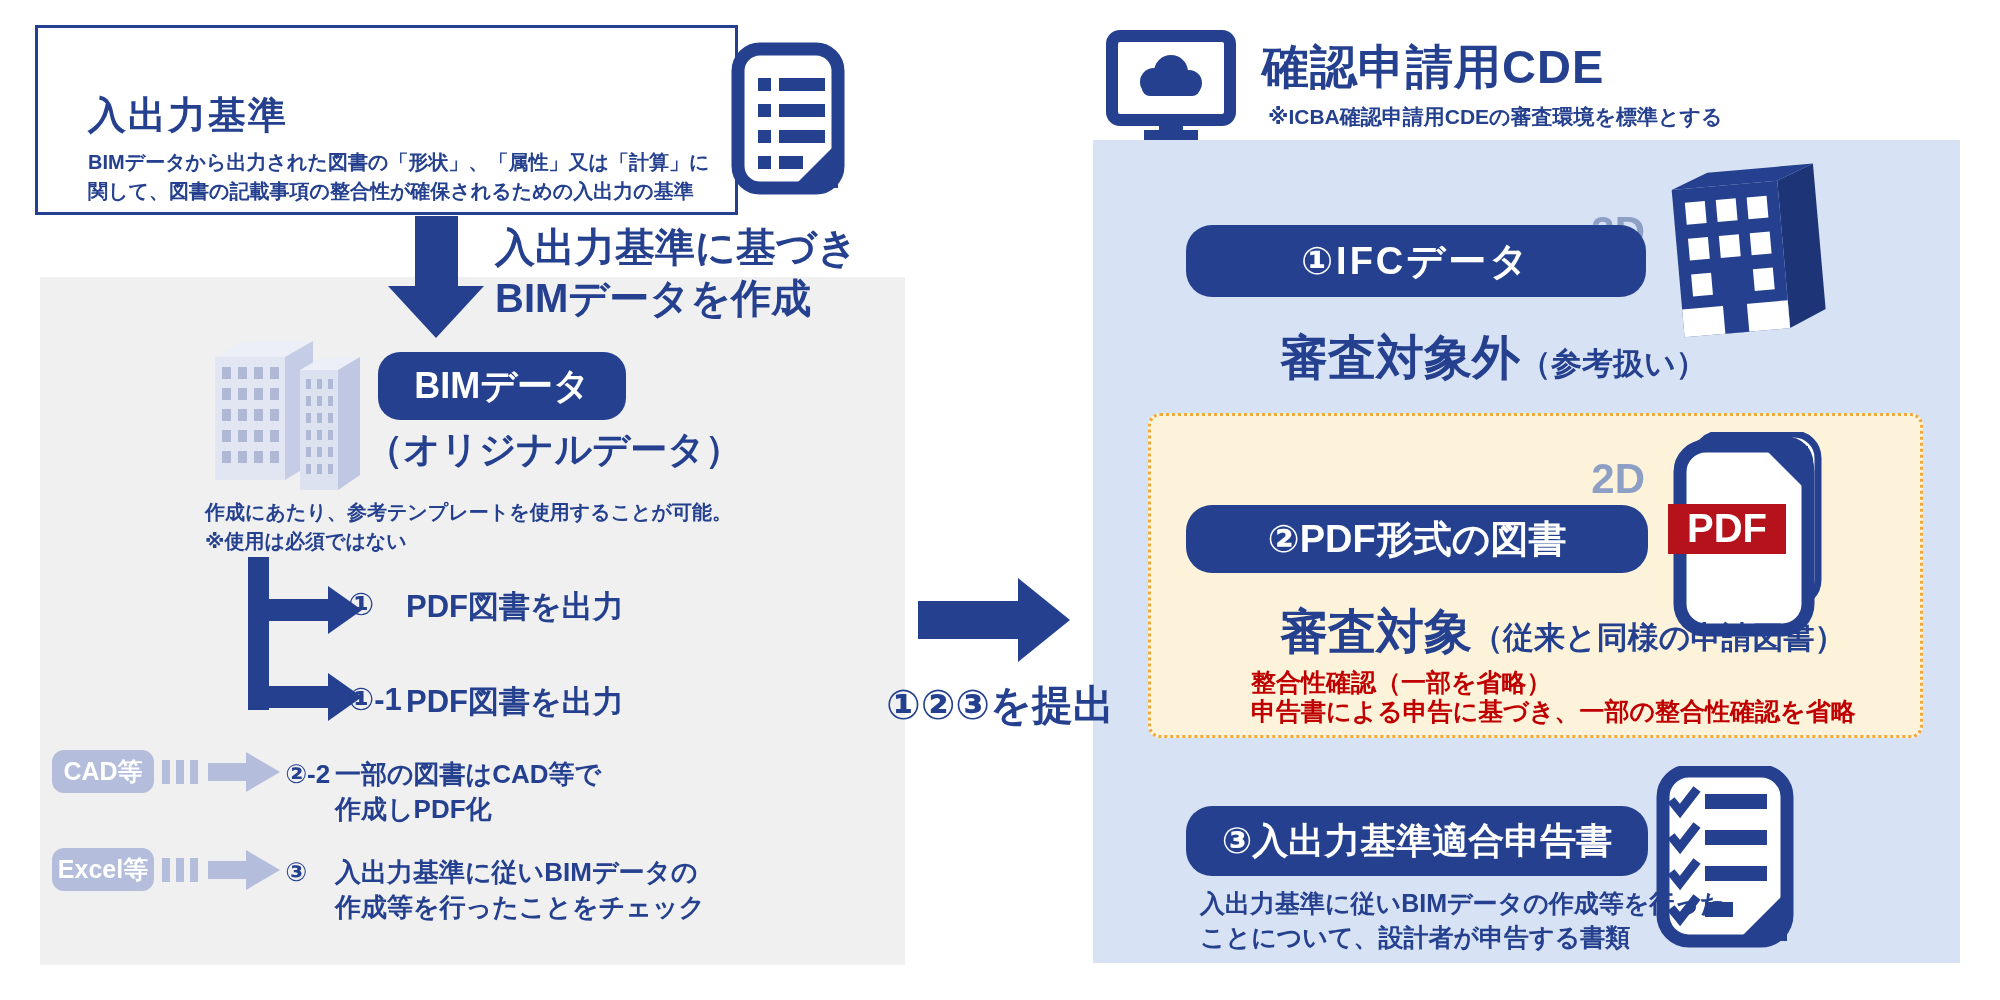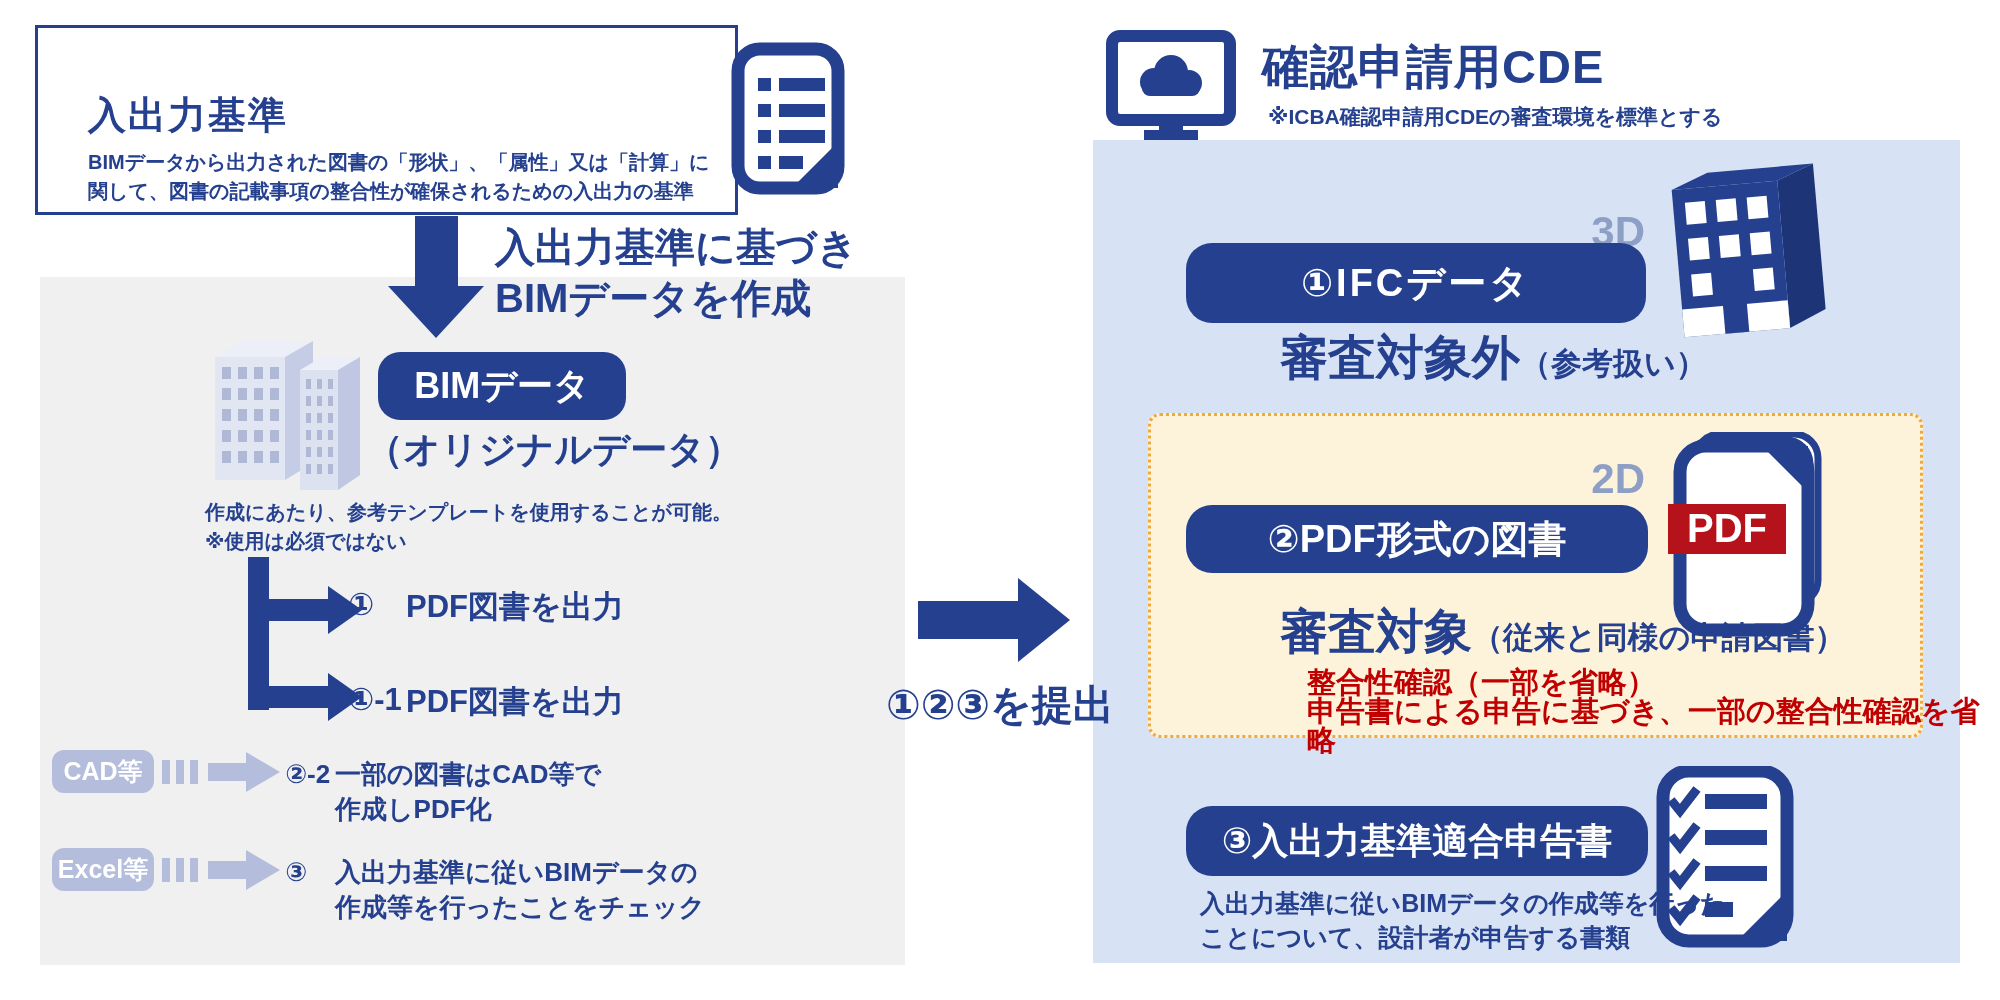--- a/index.html
+++ b/index.html
@@ -33,21 +33,21 @@
   .submit{left:875px;top:678px;width:250px;font-size:41px;text-align:center}
   .r-title{left:1262px;top:36px;font-size:47px;letter-spacing:1px}
   .r-sub{left:1268px;top:103px;font-size:21px}
   .dim-label{width:70px;text-align:right;font-size:42px;color:var(--dim)}
   .sec-pill{border-radius:26px;font-size:38px}
   .status{display:flex;align-items:baseline}
   .status .big{font-size:48px}
   .status .small{font-size:31px}
   .cream-box{left:1148px;top:413px;width:775px;height:325px;background:var(--cream);
              border:3px dotted var(--dot-orange);border-radius:12px}
-  .red-note{left:1307px;top:668px;font-size:29px;line-height:29px;color:var(--red)}
+  .red-note{left:1251px;top:668px;font-size:25px;line-height:29px;color:var(--red)}
   .s3-desc{left:1200px;top:886px;font-size:25px;line-height:34px}
   svg{display:block}
 </style>
 </head>
 <body>
 
 <div id="canvas">
 
   <div class="abs panel-gray"></div>
   <div class="abs panel-blue"></div>
@@ -214,21 +214,21 @@
             <rect x="58" y="86" width="20" height="22"></rect>
             <rect x="89" y="86" width="20" height="22"></rect>
           <rect x="27" y="122" width="20" height="22"></rect>
             <rect x="89" y="122" width="20" height="22"></rect>
           <rect x="15" y="156" width="106" height="28"></rect>
         </g>
         <rect x="56" y="150" width="24" height="34" fill="#24408E"></rect>
       </g>
     </svg>
   </span>
-  <div class="abs pill sec-pill" style="left:1186px;top:243px;width:460px;height:80px;letter-spacing:3px">①IFCデータ</div>
+  <div class="abs pill sec-pill" style="left:1186px;top:225px;width:460px;height:72px;letter-spacing:3px">①IFCデータ</div>
   <div class="abs status" style="left:1280px;top:326px">
     <span class="big">審査対象外</span>
     <span class="small">（参考扱い）</span>
   </div>
 
   <div class="abs cream-box"></div>
   <div class="abs dim-label" style="left:1575px;top:455px">2D</div>
   <span class="abs" style="left:1668px;top:432px">
     <svg width="160" height="205" viewBox="0 0 160 205">
       <rect x="28" y="2" width="122" height="170" rx="24" fill="#fff" stroke="#24408E" stroke-width="7"></rect>

